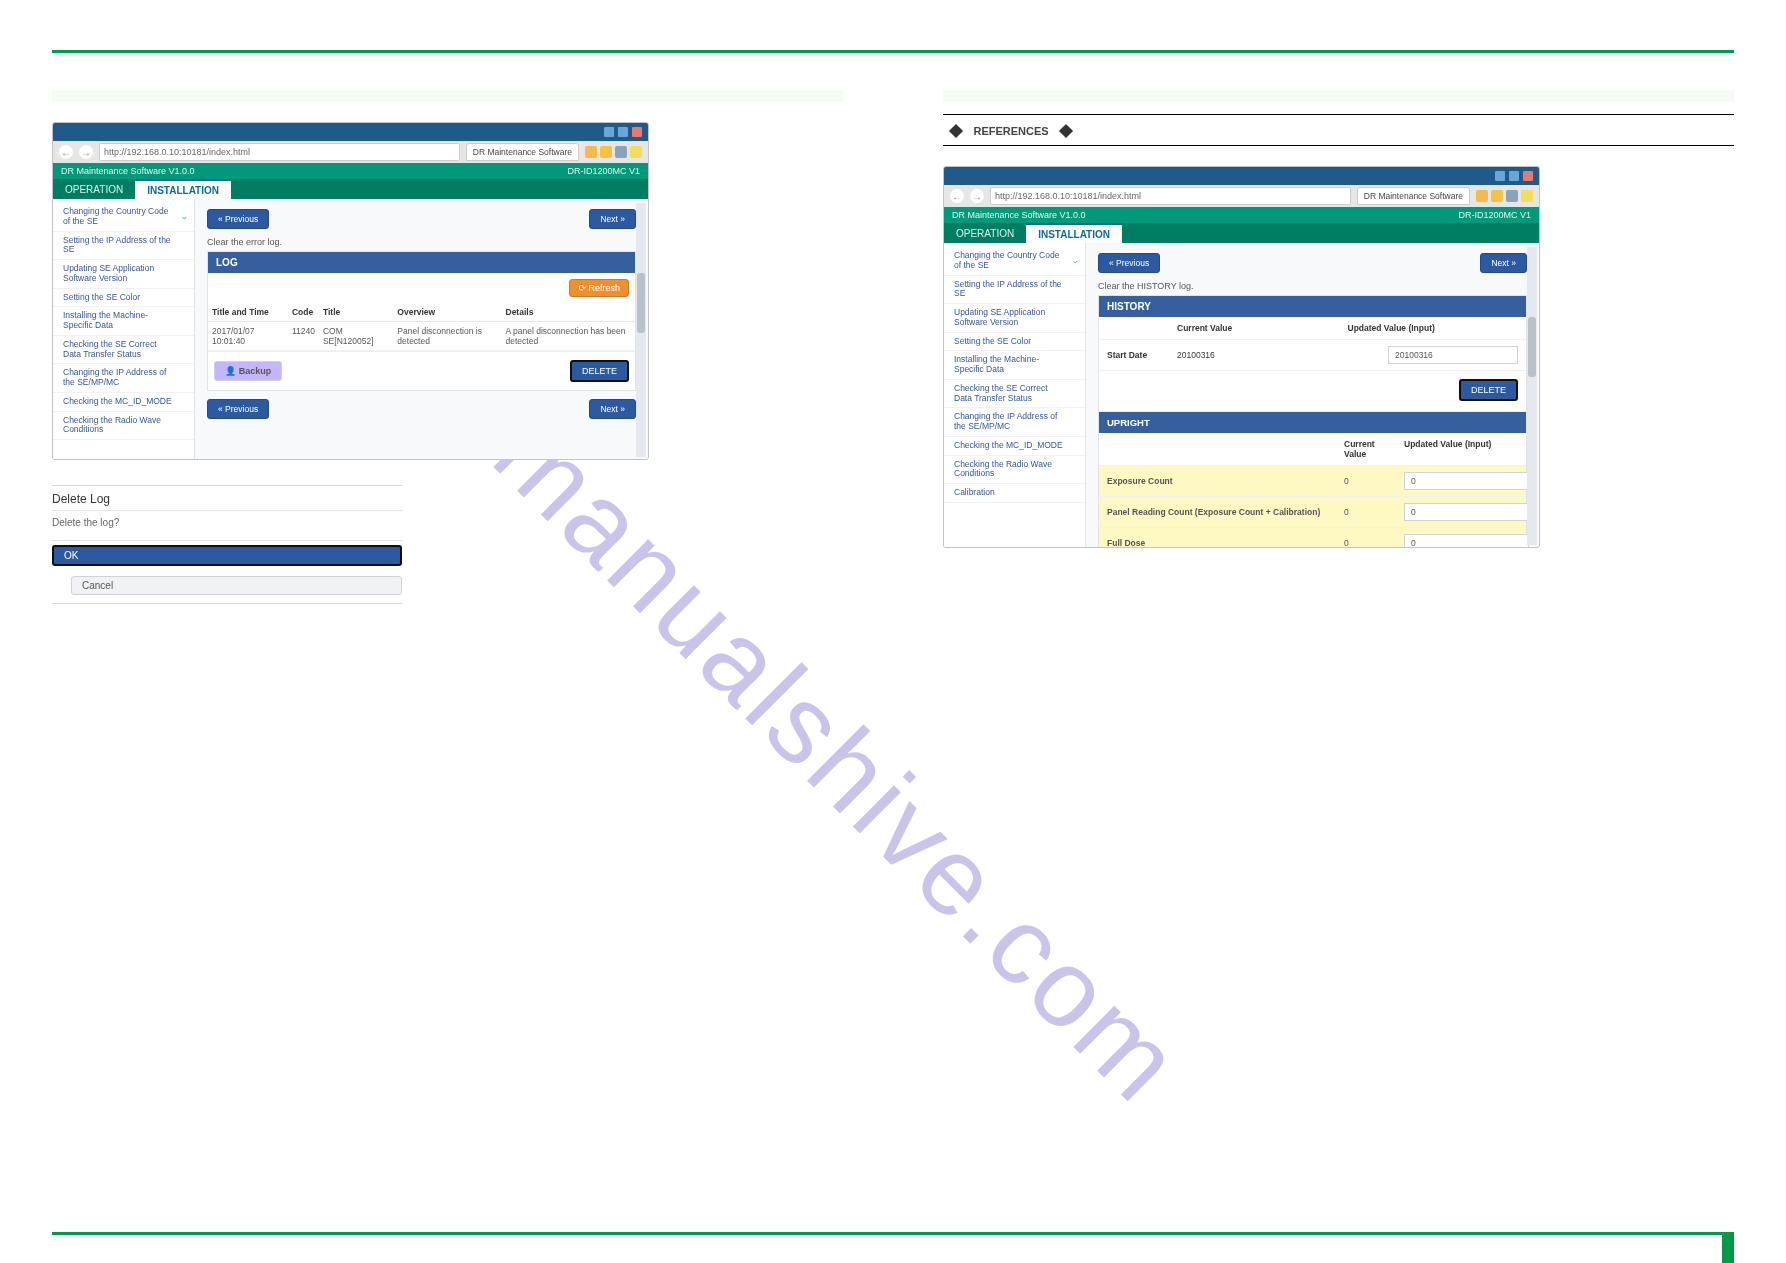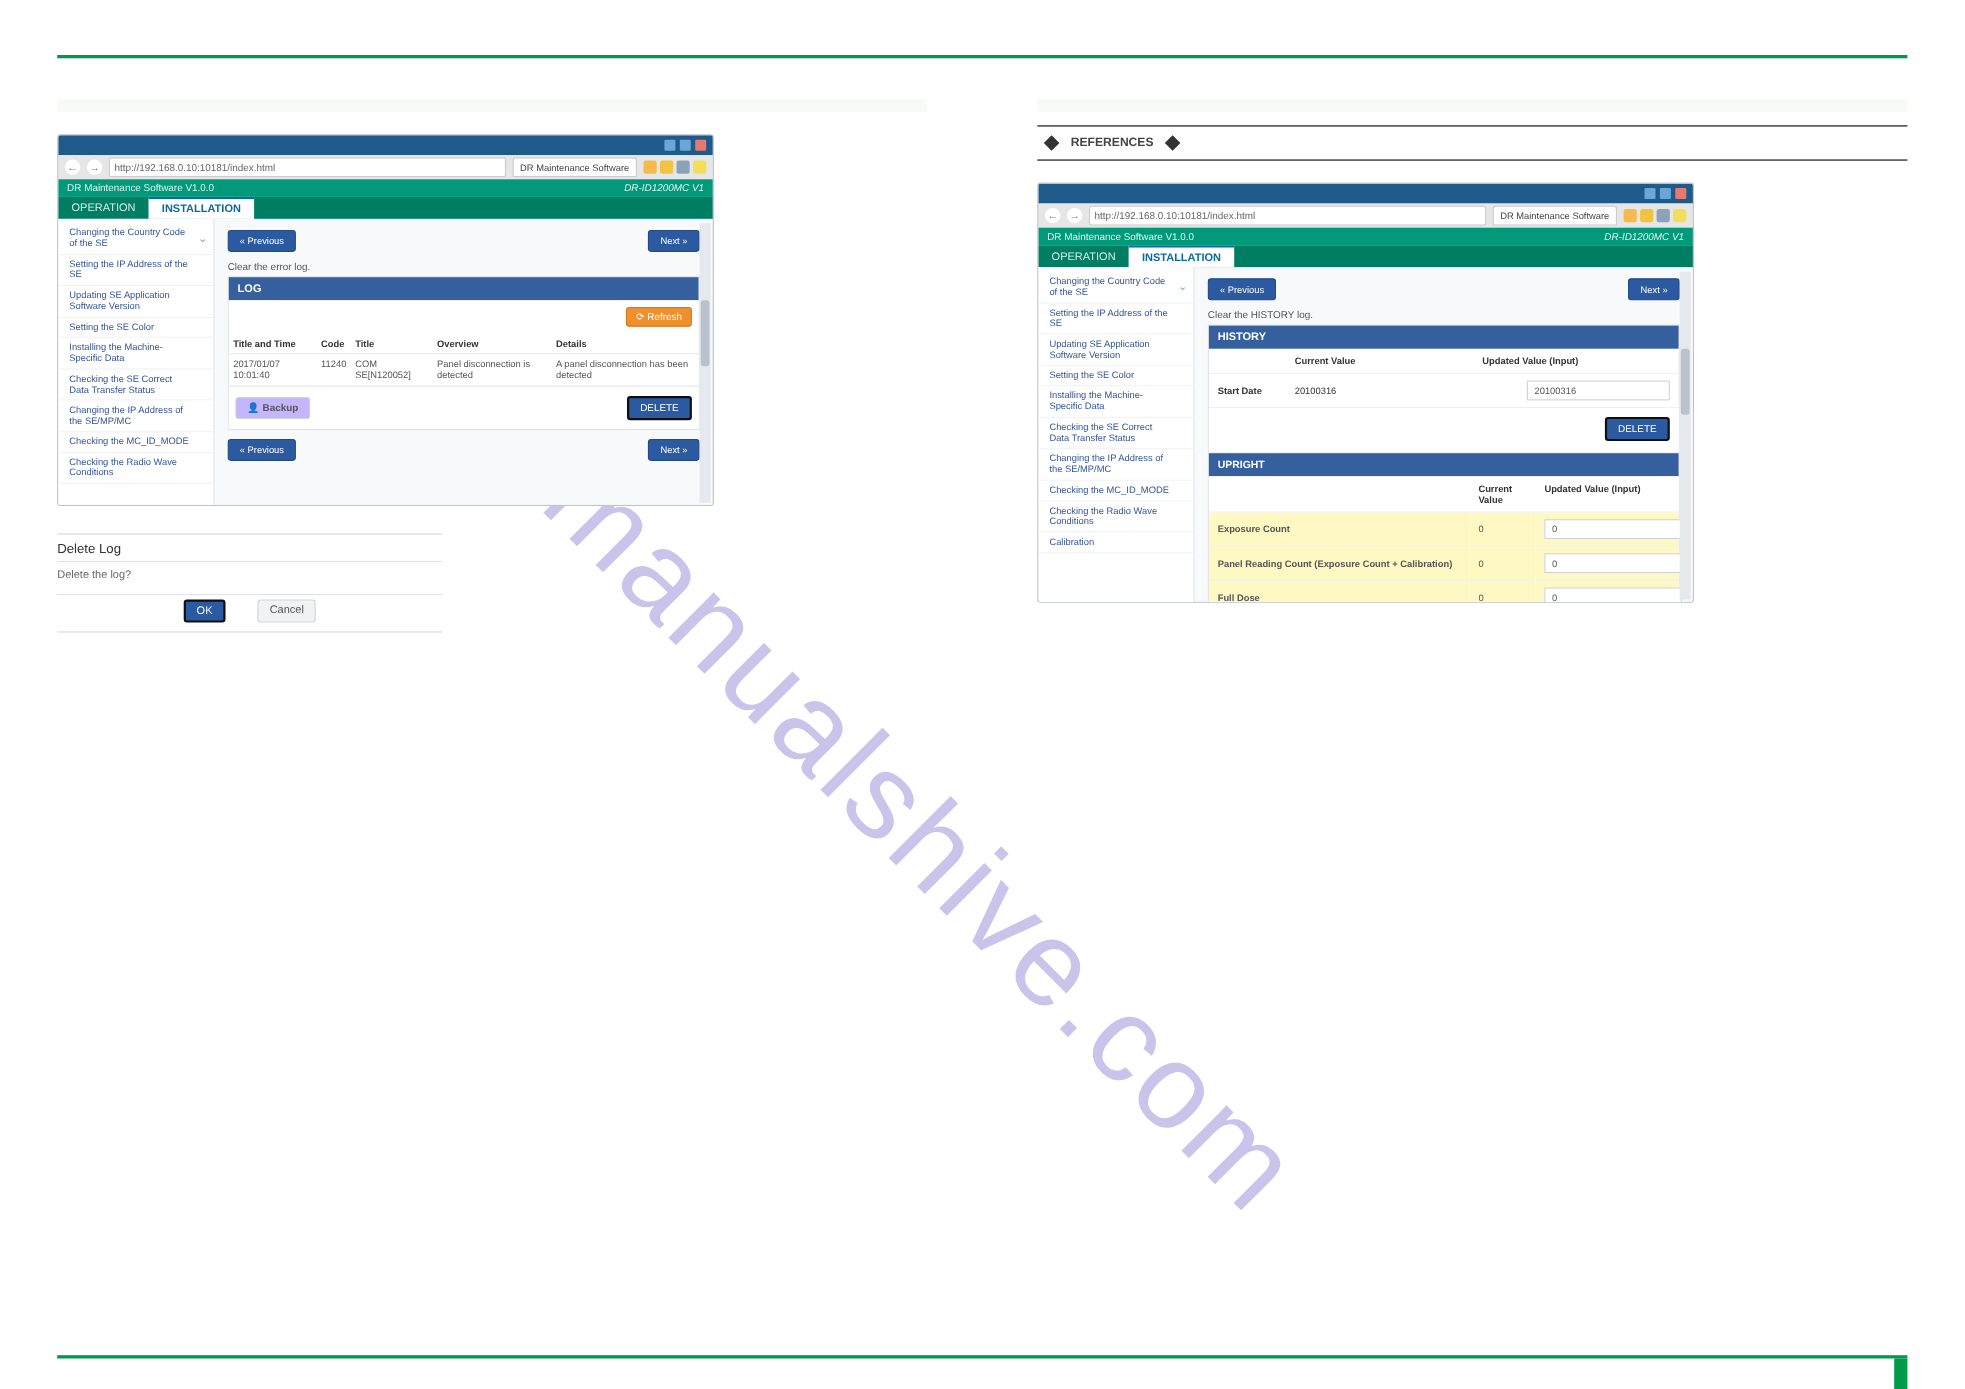--- a/index.html
+++ b/index.html
@@ -186,21 +186,21 @@
   .app-bar {
     background: #009a7a;
     color: #dff5ee;
     display:flex;
     align-items:center;
     justify-content: space-between;
     padding: 0 8px;
     height: 16px;
   }
   .app-bar .name { font-size:9px; }
-  .app-bar .model { font-size:9px;font-style:italic; }
+  .app-bar .model { font-size:9px; }
 
   .app-tabs {
     background: #007e64;
     display:flex;
     height: 20px;
     align-items: stretch;
   }
   .app-tab {
     font-size: 10px;
     color: #d8f1ea;
@@ -344,20 +344,21 @@
     color: #666;
     padding: 6px 0 12px;
     border-top: 1px solid #e0e3e7;
   }
   .dialog .d-foot {
     display:flex;
     gap:10px;
     padding: 4px 0 8px;
     justify-content:center;
     border-top: 1px solid #e0e3e7;
+    flex-direction: column;
   }
   .dbtn {
     font-size:10px;
     padding: 3px 10px;
     border-radius:3px;
   }
   .dbtn.ok { background:#2c5aa0; color:#fff; border:2px solid #0f0f0f; }
   .dbtn.cancel { background:#f1f2f4; color:#555; border:1px solid #cfd3d9;margin-left:19px; }
 
   

